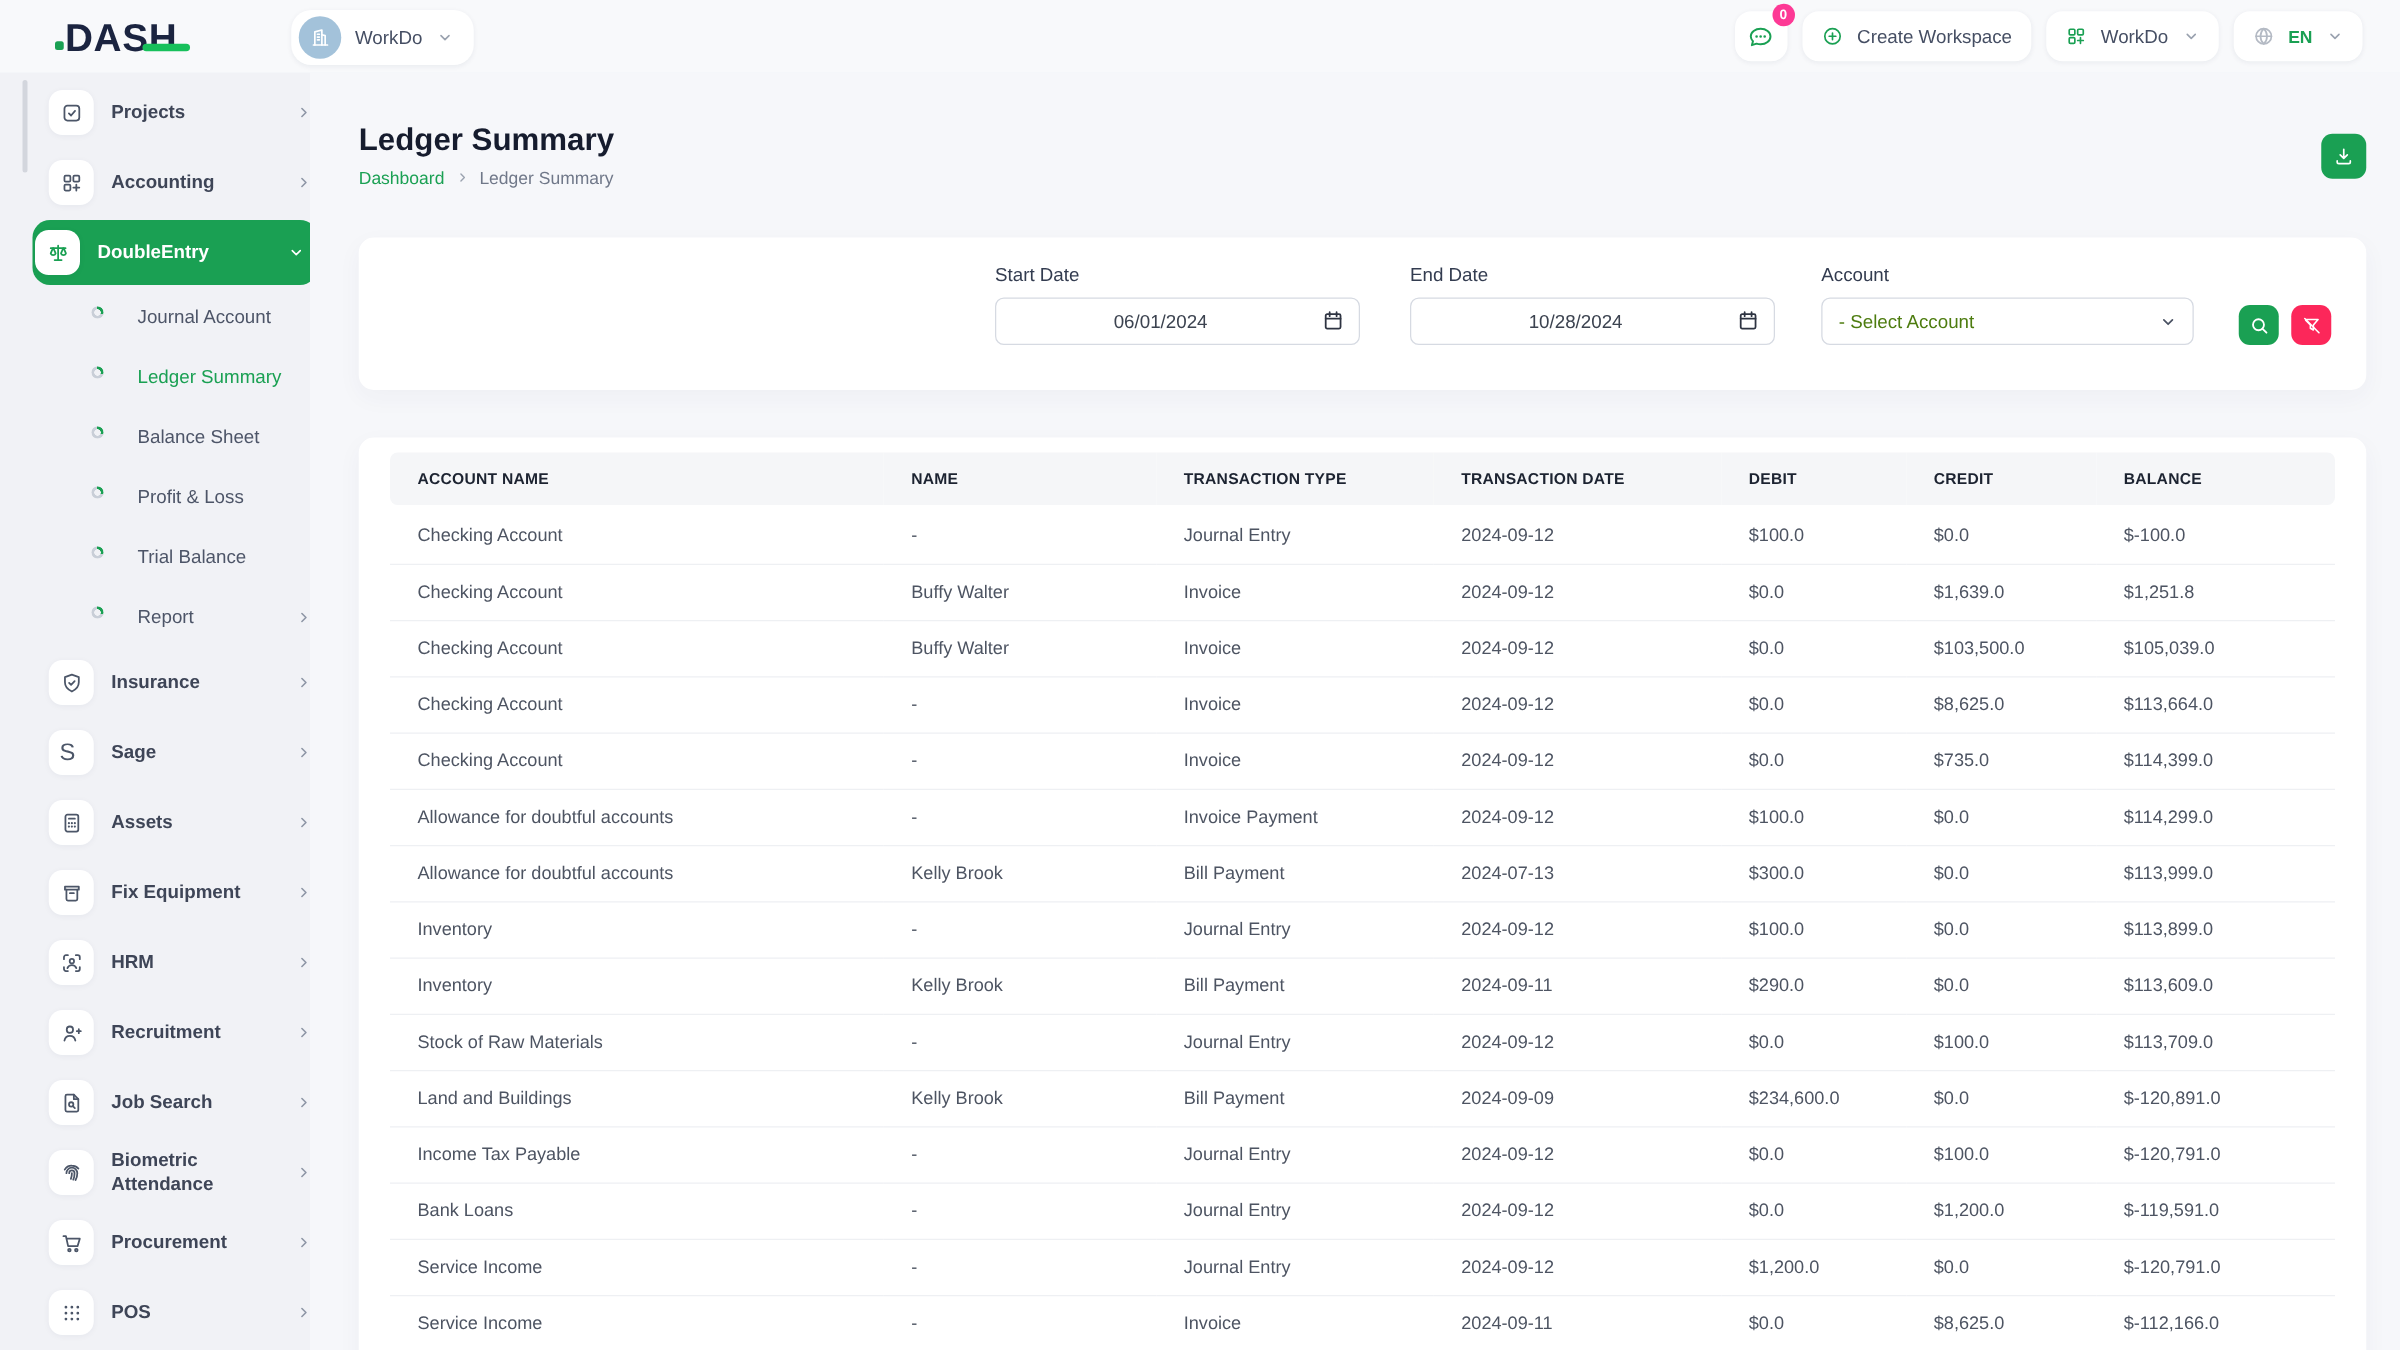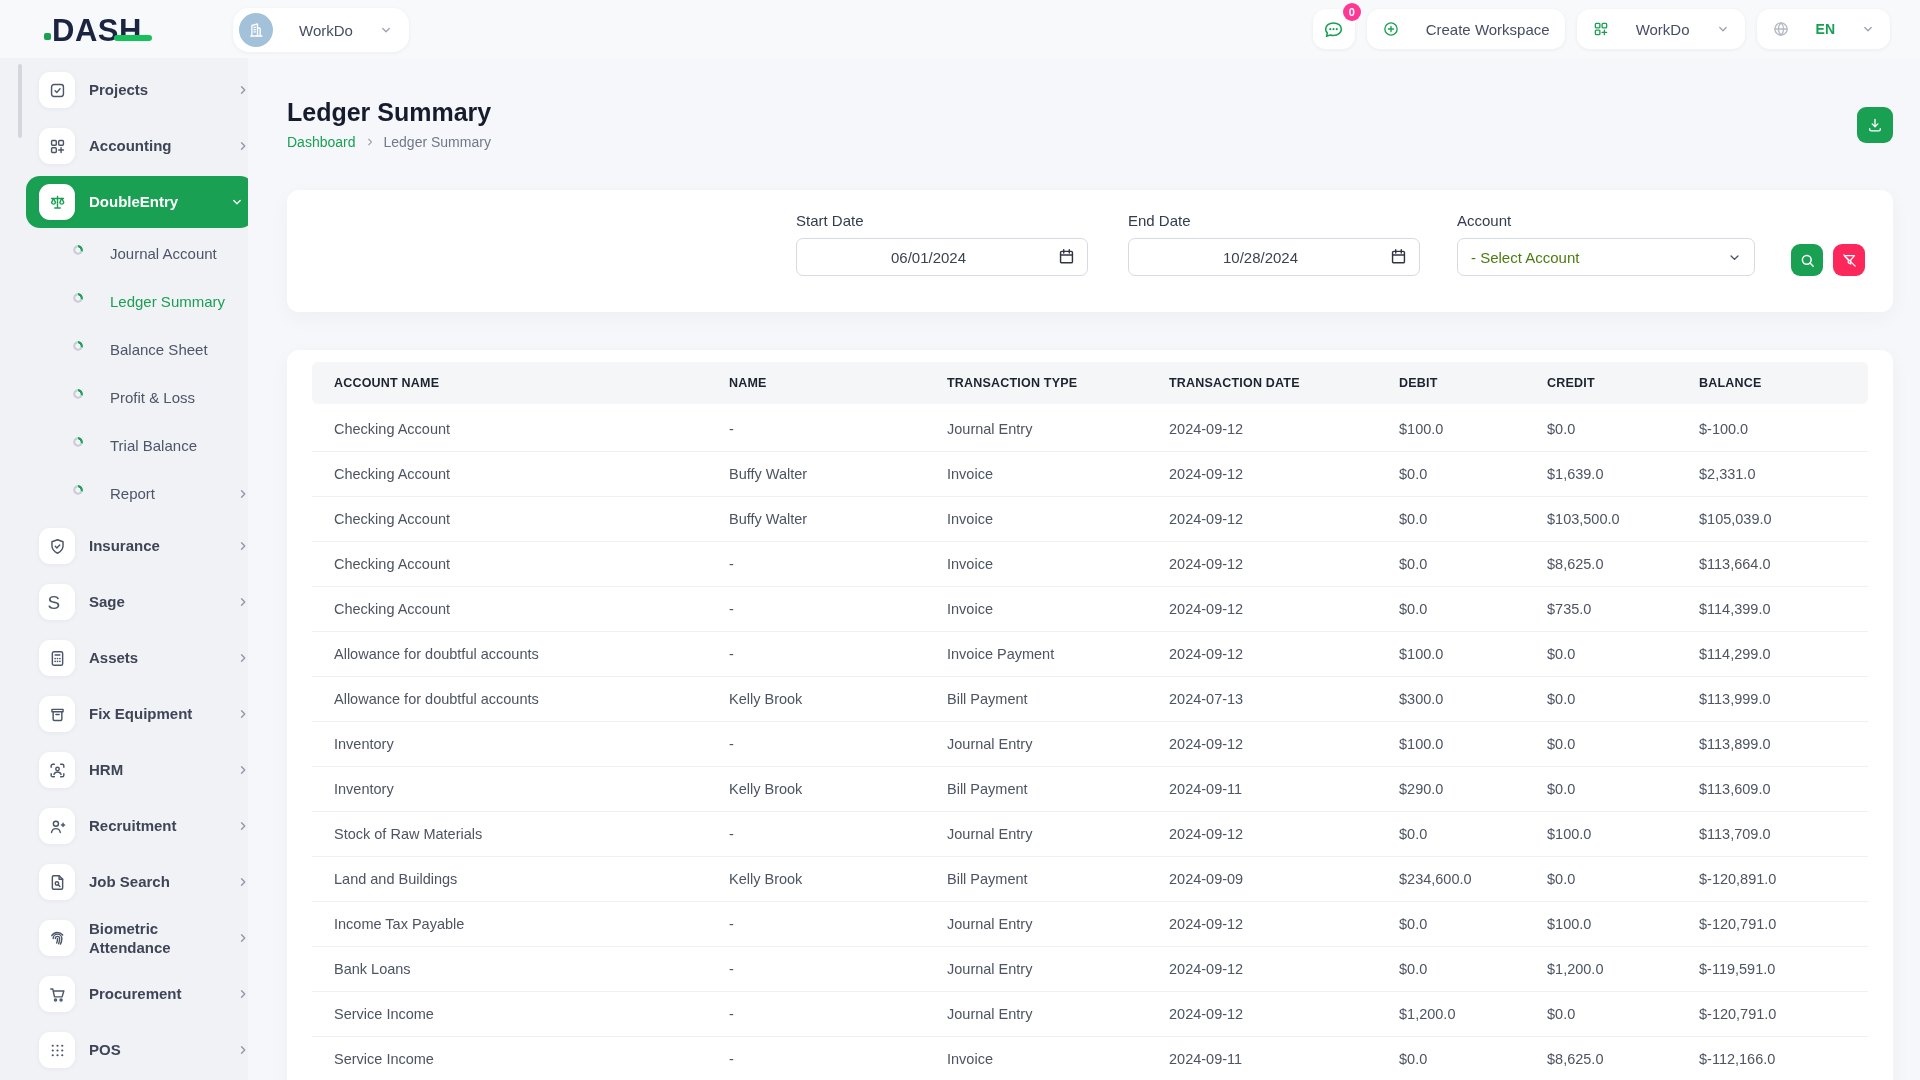--- a/index.html
+++ b/index.html
@@ -5,21 +5,21 @@
   * { margin:0; padding:0; box-sizing:border-box; }
   html,body { width:1920px; height:1080px; overflow:hidden; }
   body { font-family:"Liberation Sans", sans-serif; background:#f1f2f6; color:#3e4557; }
 
   
   header { position:absolute; top:0; left:0; width:1920px; height:58px; background:#f8f9fb; z-index:5; }
   .logo { position:absolute; left:52px; top:12px; height:36px; display:flex; align-items:center; cursor:pointer; }
   .logo-dot { position:absolute; left:-8px; bottom:8px; width:7px; height:7px; border-radius:2px; background:#1aa053; }
   .logo-text { font-size:31px; font-weight:900; letter-spacing:0.5px; color:#1b2440; line-height:1; }
   .logo-bar { position:absolute; left:62px; bottom:7px; width:38px; height:6px; border-radius:3px; background:#17c05b; }
-  .pill { display:inline-flex; align-items:center; gap:26px; height:40px; padding:0 15px; border:none; background:#ffffff; border-radius:13px; box-shadow:0 1px 4px rgba(25,35,70,.06); cursor:pointer; font-family:inherit; }
+  .pill { display:inline-flex; align-items:center; gap:11px; height:40px; padding:0 15px; border:none; background:#ffffff; border-radius:13px; box-shadow:0 1px 4px rgba(25,35,70,.06); cursor:pointer; font-family:inherit; }
   .pill-label { font-size:15px; color:#454e63; font-weight:500; white-space:nowrap; }
   .workspace { position:absolute; left:233px; top:8px; height:44px; border-radius:16px; padding:0 16px 0 6px; }
   .ws-avatar { width:34px; height:34px; border-radius:50%; background:#a3c2da; display:flex; align-items:center; justify-content:center; color:#ffffff; }
   .ws-avatar .ico { width:18px; height:18px; }
   .header-right { position:absolute; right:30px; top:9px; display:flex; align-items:center; gap:12px; }
   .iconbtn { position:relative; width:42px; height:40px; background:#fff; border:none; border-radius:13px; box-shadow:0 1px 4px rgba(25,35,70,.06); display:flex; align-items:center; justify-content:center; cursor:pointer; }
   .badge { position:absolute; top:-6px; right:-6px; min-width:18px; height:18px; border-radius:9px; background:#fd3995; color:#fff; font-size:11px; font-weight:700; display:flex; align-items:center; justify-content:center; padding:0 4px; }
   .green { color:#1aa053; }
   .muted { color:#b4bac4; }
   .lang { color:#1aa053; font-weight:700; font-size:14px; }
@@ -34,21 +34,21 @@
   nav { display:flex; flex-direction:column; padding-top:4px; }
   .side-item { display:flex; align-items:center; min-height:56px; padding:0 14px 0 23px; cursor:pointer; position:relative; }
   .side-item .s-iconbox { width:36px; height:36px; border-radius:11px; background:#ffffff; box-shadow:0 1px 5px rgba(25,35,70,.05); display:flex; align-items:center; justify-content:center; color:#4c5668; flex:none; }
   .side-item .s-iconbox .s-icon { width:19px; height:19px; }
   .side-item .s-label { margin-left:14px; font-size:15px; font-weight:600; color:#3e4557; width:122px; line-height:1.3; }
   .side-item .s-chev { margin-left:auto; width:14px; height:14px; color:#8d95a5; flex:none; }
   .side-item.sub { min-height:48px; padding-left:57px; }
   .side-item.sub .s-iconbox { width:auto; height:auto; background:transparent; box-shadow:none; }
   .side-item.sub .s-label { margin-left:18px; font-weight:500; color:#4d5568; }
   .side-item.sub.active .s-label { color:#1aa053; }
-  .side-item.main.active { background:#1aa053; border-radius:14px; margin:2px 10px; padding:0 10px 0 13px; min-height:52px; }
+  .side-item.main.active { background:#1aa053; border-radius:14px; margin:2px 10px; padding:0 10px 0 2px; min-height:52px; }
   .side-item.main.active .s-label { color:#ffffff; font-weight:700; }
   .side-item.main.active .s-chev { color:#ffffff; }
   .side-item.main.active .s-iconbox { color:#1aa053; }
   .donut { width:10px; height:10px; border-radius:50%; display:inline-block;
            background:conic-gradient(#1aa053 0deg 110deg, #c9cfd8 110deg 360deg);
            -webkit-mask:radial-gradient(circle, transparent 0 2.4px, #000 2.8px);
            mask:radial-gradient(circle, transparent 0 2.4px, #000 2.8px); }
   .s-letter { font-size:19px; font-weight:500; color:#4c5668; line-height:1; }
 
   
@@ -551,21 +551,21 @@
             <td>$0.0</td>
     <td>$-100.0</td>
   </tr>
           <tr>
     <td>Checking Account</td>
             <td>Buffy Walter</td>
             <td>Invoice</td>
     <td>2024-09-12</td>
             <td>$0.0</td>
             <td>$1,639.0</td>
-    <td>$2,331.0</td>
+    <td>$1,251.8</td>
   </tr>
           <tr>
     <td>Checking Account</td>
             <td>Buffy Walter</td>
             <td>Invoice</td>
     <td>2024-09-12</td>
             <td>$0.0</td>
             <td>$103,500.0</td>
     <td>$105,039.0</td>
   </tr>

